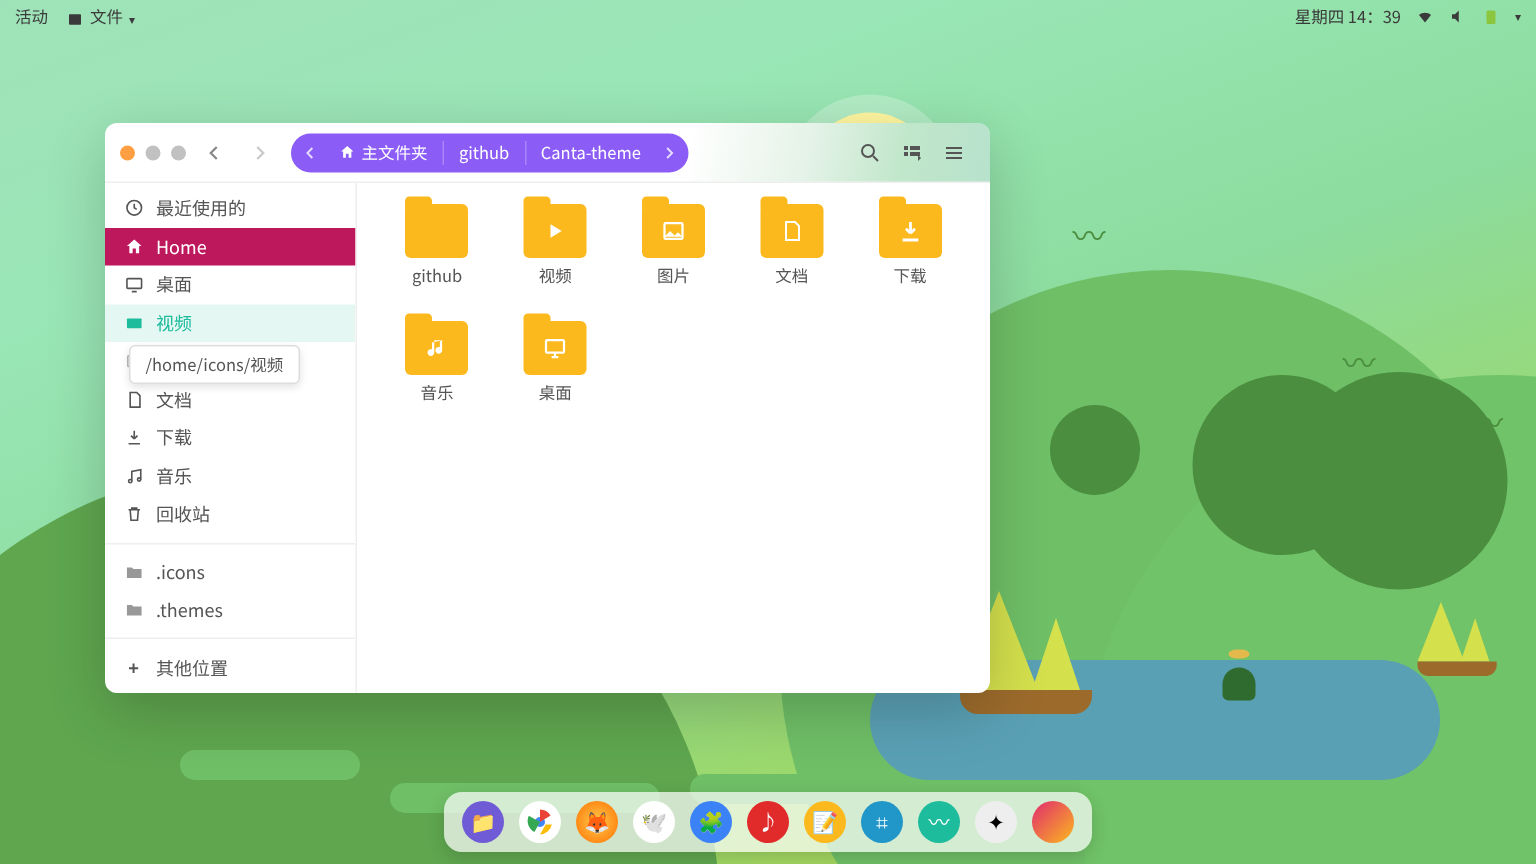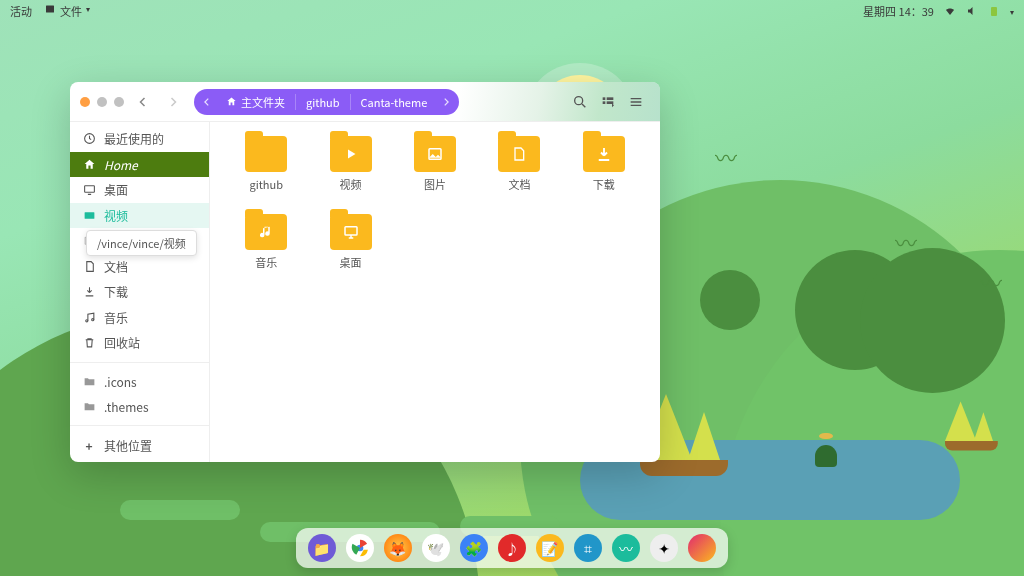--- a/index.html
+++ b/index.html
@@ -68,25 +68,25 @@
   .nav-btn svg{width:12px;height:12px;}
   .breadcrumb{ display:flex; align-items:center; height:26px; margin-left:10px;
                background:#8b5cf6; border-radius:13px; padding:0 4px; z-index:1;}
   .crumb{color:#fff; font-size:11px; padding:0 10px; cursor:pointer;display:flex;align-items:center;gap:4px;}
   .crumb+.crumb{border-left:1px solid rgba(255,255,255,0.25);}
   .crumb-nav{width:18px;height:18px;display:flex;align-items:center;justify-content:center;color:#fff;opacity:.8;}
   .hdr-right{margin-left:auto;display:flex;gap:12px;z-index:1;padding-right:6px;}
   .hdr-ico{width:16px;height:16px;color:#555;cursor:pointer;}
 
   .fm-body{flex:1;display:flex;min-height:0;}
-  .sidebar{width:140px;border-right:1px solid #eee;display:flex;flex-direction:column;
+  .sidebar{width:168px;border-right:1px solid #eee;display:flex;flex-direction:column;
            font-size:12px;color:#555;padding:4px 0;overflow:hidden;}
   .side-item{display:flex;align-items:center;gap:8px;height:26px;padding:0 12px;cursor:pointer;}
   .side-item .ic{width:14px;height:14px;flex-shrink:0;display:flex;align-items:center;justify-content:center;}
-  .side-item.active{background:#4d7c0f;color:#fff;font-style:italic;}
+  .side-item.active{background:#be185d;color:#fff;}
   .side-item.hover{background:#e5f7f2;color:#1cbc9c;}
   .side-sep{height:1px;background:#eee;margin:6px 0;}
   .tooltip{position:absolute;top:230px;left:86px;z-index:20;background:#fff;border:1px solid #ddd;
            border-radius:4px;padding:4px 10px;font-size:11px;box-shadow:0 2px 6px rgba(0,0,0,0.12);
            color:#555;}
 
   .files{flex:1;padding:14px 16px;display:grid;grid-template-columns:repeat(5,1fr);
          grid-auto-rows:72px;gap:6px 4px;align-content:start;}
   .file{display:flex;flex-direction:column;align-items:center;gap:4px;cursor:pointer;}
   .file .fic{width:42px;height:36px;border-radius:4px;position:relative;
@@ -130,21 +130,21 @@
   <div class="bird b3">〰</div>
   <div class="man"></div>
   <div class="cloud c1"></div>
   <div class="cloud c2"></div>
   <div class="cloud c3"></div>
 </div>
 
 <div class="topbar">
   <div class="left">
     <span>活动</span>
-    <span style="display:flex;align-items:flex-start;gap:4px;">
+    <span style="display:flex;align-items:flex-end;gap:4px;">
       <svg class="tiny-ico" viewBox="0 0 24 24" fill="currentColor">
           <rect x="4" y="5" width="16" height="14" rx="1"></rect>
         </svg>
       <span>文件</span>
       <span style="font-size:8px;">▾</span>
     </span>
   </div>
   <div class="right">
     <span>星期四 14：39</span>
     <svg class="tiny-ico" viewBox="0 0 24 24" fill="currentColor">
@@ -377,21 +377,21 @@
               <path d="M9 20h6M12 16v4"></path>
             </svg>
           </div>
           <span class="lbl">桌面</span>
         </div>
     </div>
   </div>
 </div>
 
 <div class="tooltip">
-  <span>/vince/vince/视频</span>
+  <span>/home/icons/视频</span>
 </div>
 
 <div class="dock">
   <div class="dock-item" style="background:#6f5bd6">📁</div>
   <div class="dock-item" style="background:#fff">
       <svg width="20" height="20" viewBox="0 0 24 24">
         <circle cx="12" cy="12" r="10" fill="#fff"></circle>
         <circle cx="12" cy="12" r="4" fill="#4285f4"></circle>
         <path d="M12 2a10 10 0 018.5 4.8L12 12z" fill="#ea4335"></path>
         <path d="M3 7l9 5-4.5 8A10 10 0 013 7z" fill="#34a853"></path>

